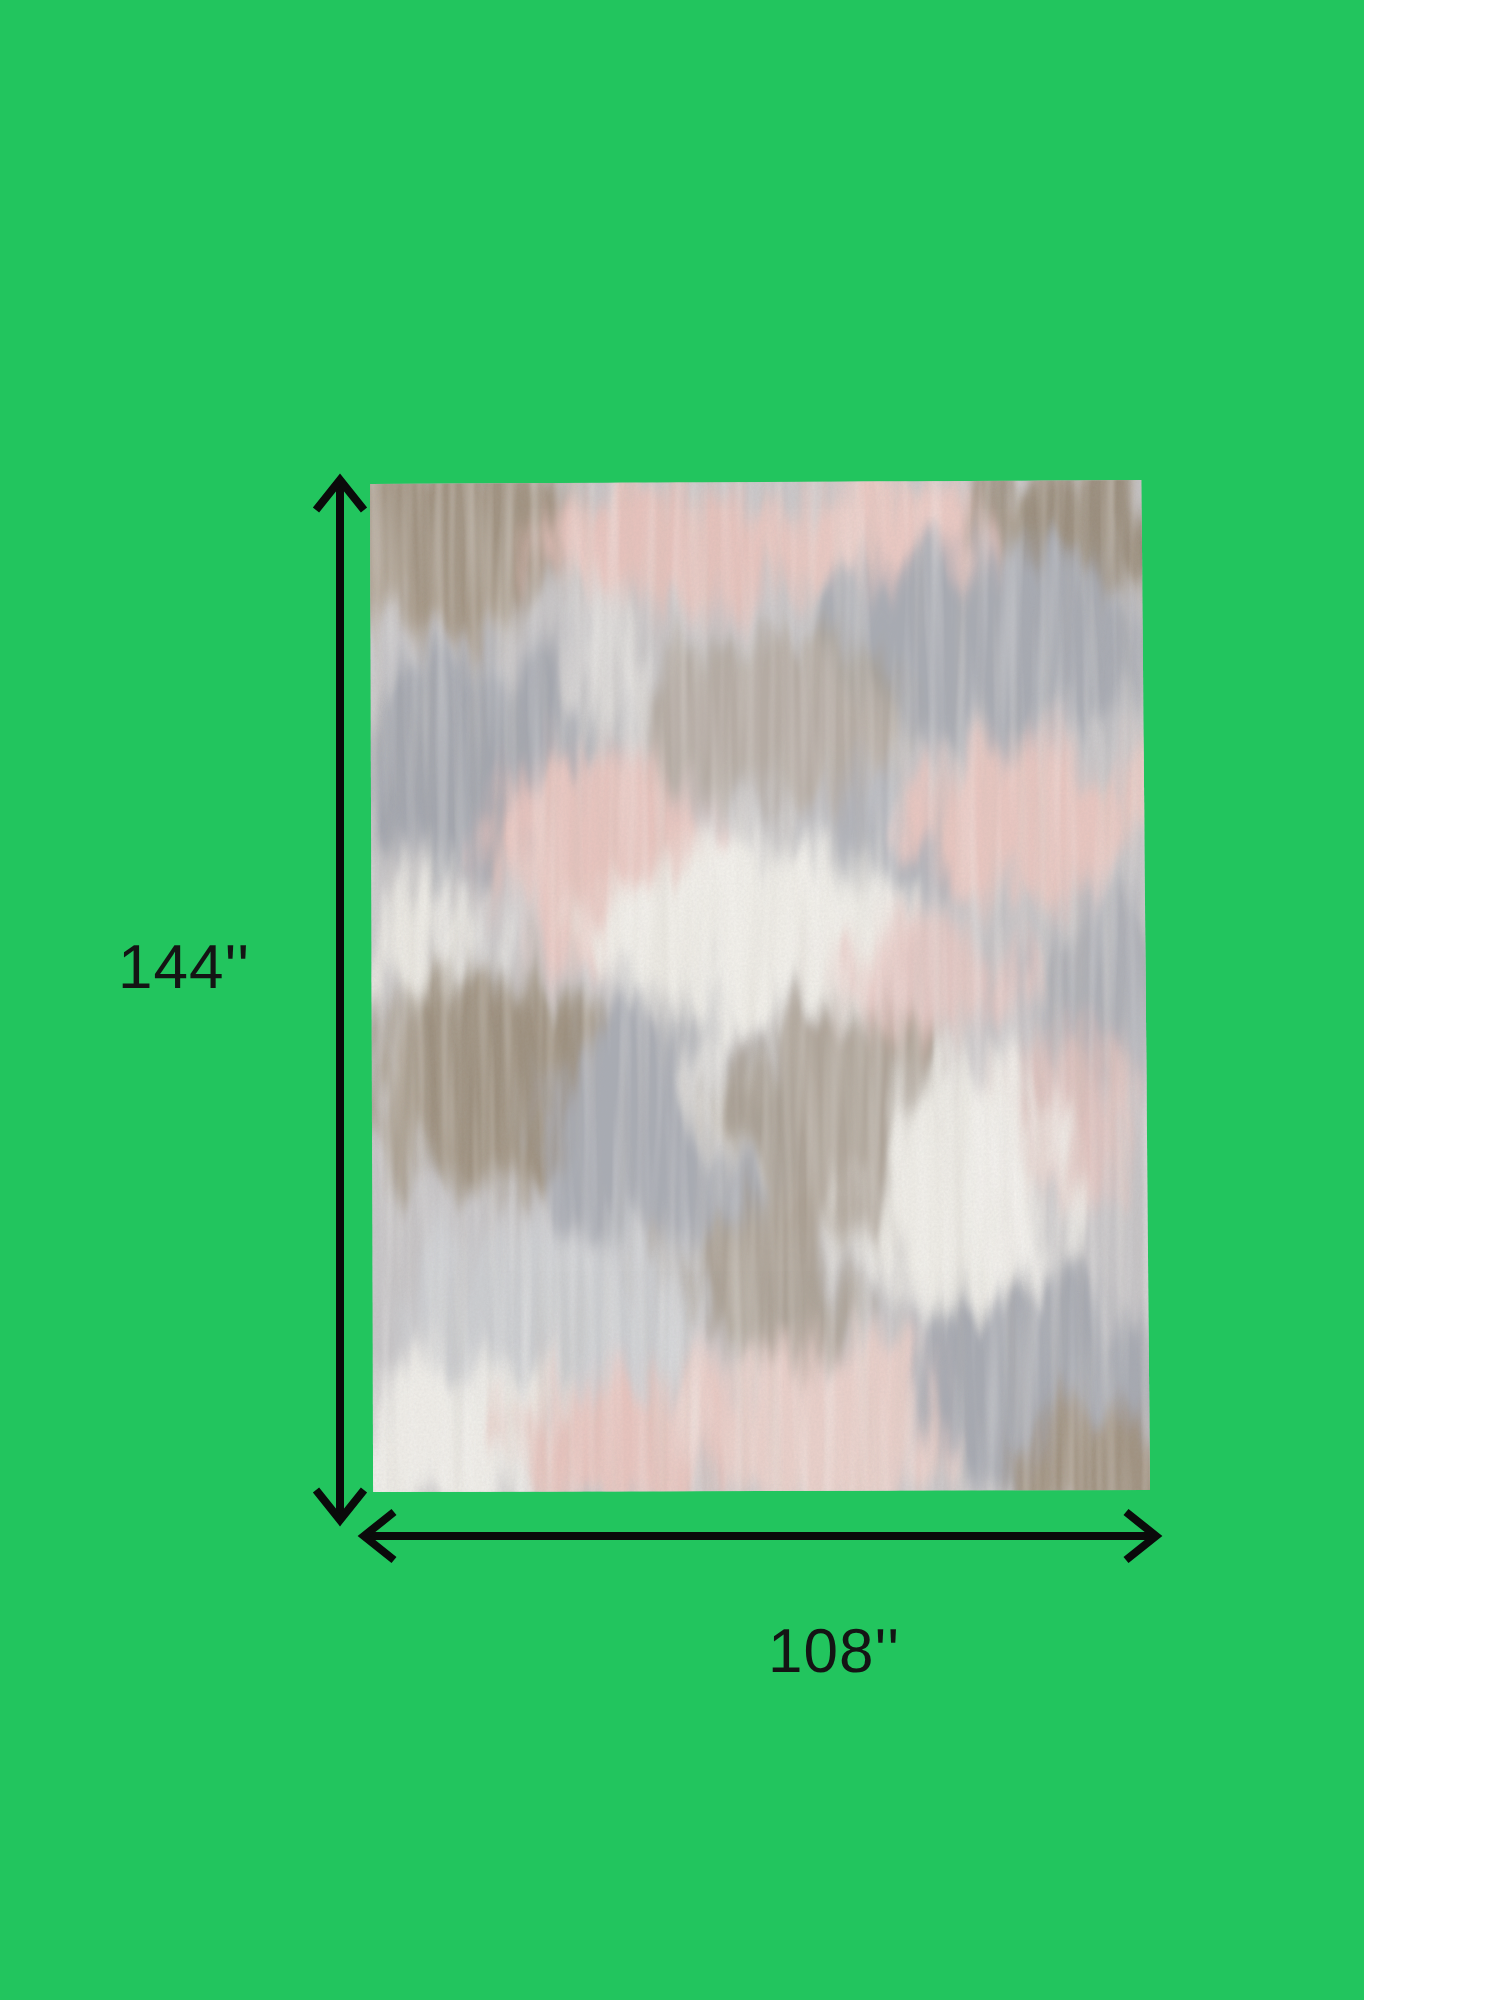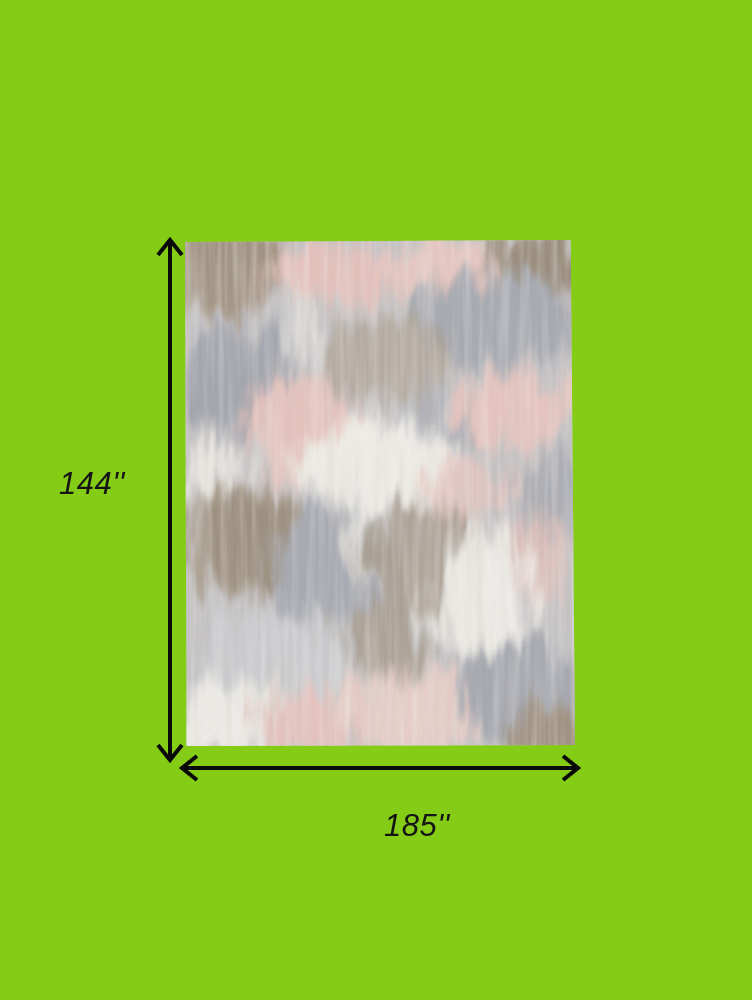--- a/index.html
+++ b/index.html
@@ -4,25 +4,24 @@
 <title>Rug Dimension Diagram</title>
 <style>
   html, body {
     margin: 0;
     padding: 0;
     background: #ffffff;
     font-family: "Liberation Sans", sans-serif;
   }
   .canvas {
     position: relative;
-    width: 752px;
+    width: 682px;
     height: 1000px;
-    background: #84cc16;
+    background: #22c55e;
     overflow: hidden;
-    font-style: italic;
   }
   .rug {
     position: absolute;
     left: 185px;
     top: 240px;
     width: 390px;
     height: 506px;
     clip-path: polygon(0 0.4%, 98.9% 0, 100% 99.8%, 0.4% 100%);
   }
   .rug svg {
@@ -143,15 +142,15 @@
   <svg class="dim-arrow horizontal" viewBox="0 0 412 44" aria-hidden="true">
     <g stroke="#0a0a0a" stroke-width="4" fill="none" stroke-linejoin="miter" stroke-linecap="butt">
       <line x1="10" y1="22" x2="402" y2="22"></line>
       <path d="M23 10 L8 22 L23 34"></path>
       <path d="M389 10 L404 22 L389 34"></path>
     </g>
   </svg>
 
   <div class="dim-label height">144''</div>
 
-  <div class="dim-label width">185''</div>
+  <div class="dim-label width">108''</div>
 
 </div>
 
 </body></html>

